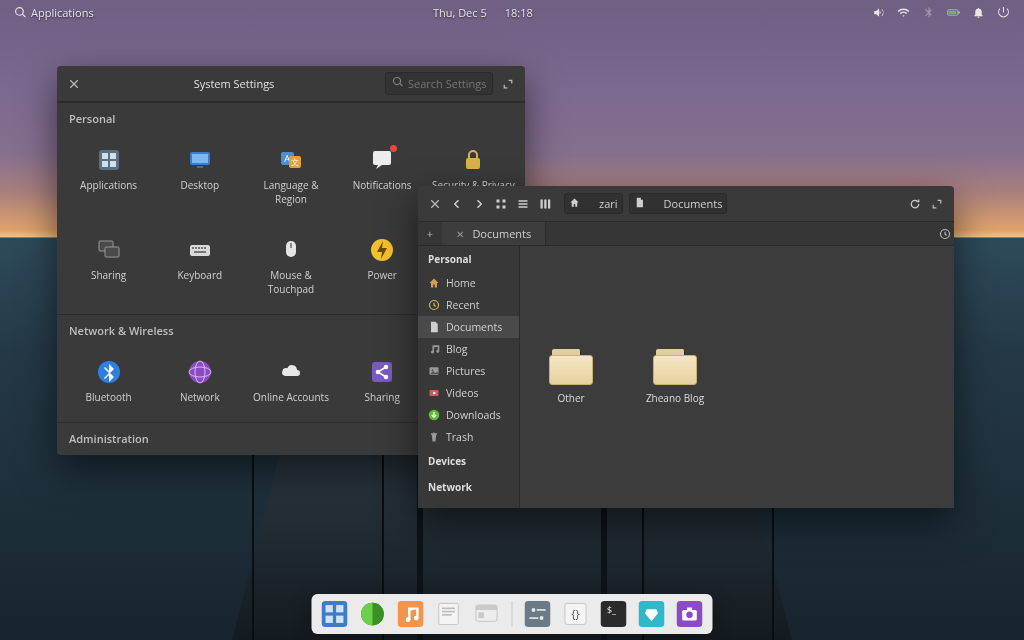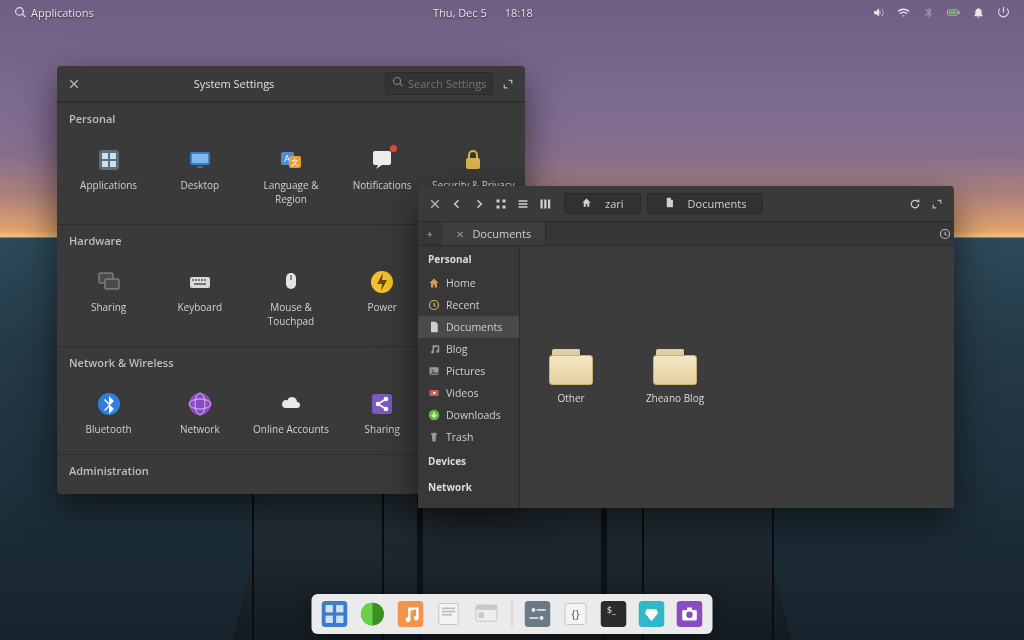--- a/index.html
+++ b/index.html
@@ -66,21 +66,21 @@
 }
 .tile .ic{width:24px;height:24px;display:flex;align-items:center;justify-content:center;border-radius:4px}
 .tile .ic svg{width:24px;height:24px;display:block}
 .badge-dot{position:relative}
 .badge-dot::after{content:"";position:absolute;top:-3px;right:-3px;width:7px;height:7px;border-radius:50%;background:#e24b3b}
 
 
 .files{left:418px; top:186px; width:536px; height:322px; z-index:35; display:flex;flex-direction:column;}
 .files .headerbar{gap:4px}
 .crumbs{display:flex;align-items:center;gap:6px;flex:1;padding-left:6px;color:#cfcfcf}
-.crumb-pill{display:flex;align-items:center;gap:13px;background:#313131;border:1px solid #2a2a2a;border-radius:3px;padding:2px 16px;cursor:pointer}
+.crumb-pill{display:flex;align-items:center;gap:19px;background:#313131;border:1px solid #2a2a2a;border-radius:3px;padding:2px 4px;cursor:pointer}
 .files .tabbar{display:flex;align-items:center;height:24px;border-bottom:1px solid #2b2b2b;background:#363636}
 .tab{display:flex;align-items:center;gap:8px;padding:0 14px;height:100%;background:#3d3d3d;border-right:1px solid #2b2b2b;position:relative;max-width:180px}
 .tab .x{font-size:10px;color:#999;cursor:pointer}
 .tabbar .plus{width:24px;text-align:center;color:#bbb;cursor:pointer}
 .tabbar .spacer{flex:1}
 .files .body{flex:1;display:flex;min-height:0}
 .sidebar{width:102px;background:#383838;border-right:1px solid #2b2b2b;min-height:100%}
 .side-h{padding:6px 10px;color:#ddd;font-weight:700;font-size:10px}
 .side-i{display:flex;align-items:center;gap:6px;padding:4px 10px;cursor:pointer;color:#cfcfcf;font-size:10.5px}
 .side-i.active{background:#4a4a4a}
@@ -246,21 +246,20 @@
         <div class="ic">
           <svg viewBox="0 0 24 24">
             <rect x="5" y="10" width="14" height="11" rx="2" fill="#d8b24b"></rect>
             <path d="M8 10V7a4 4 0 118 0v3" fill="none" stroke="#d8b24b" stroke-width="2"></path>
           </svg>
         </div>
         <span>Security &amp; Privacy</span>
       </div>
   </div>
 
-  <div class="section-h">Hardware</div>
   <div class="grid">
     <div class="tile">
         <div class="ic">
           <svg viewBox="0 0 24 24">
             <rect x="2" y="3" width="14" height="10" rx="1" fill="#4a4a4a" stroke="#999"></rect>
             <rect x="8" y="9" width="14" height="10" rx="1" fill="#4a4a4a" stroke="#999"></rect>
           </svg>
         </div>
         <span>Sharing</span>
       </div>
@@ -342,21 +341,21 @@
             <circle cx="8" cy="12" r="2.3" fill="#fff"></circle>
             <circle cx="16" cy="7" r="2.3" fill="#fff"></circle>
             <circle cx="16" cy="17" r="2.3" fill="#fff"></circle>
             <path d="M9.5 11l5-3M9.5 13l5 3" stroke="#fff" stroke-width="1.5"></path>
           </svg>
         </div>
         <span>Sharing</span>
       </div>
   </div>
 
-  <div class="section-h" style="border-bottom:1px solid transparent;padding-bottom:15px">Administration</div>
+  <div class="section-h" style="border-bottom:1px solid transparent;padding-bottom:8px">Administration</div>
 </div>
 
 <div class="window files">
   <div class="headerbar">
     <div class="hb-btn">
         <svg viewBox="0 0 16 16" width="10" height="10">
           <path d="M2 2l12 12M14 2L2 14" stroke="#bbb" stroke-width="2"></path>
         </svg>
       </div>
     <div class="hb-btn">

